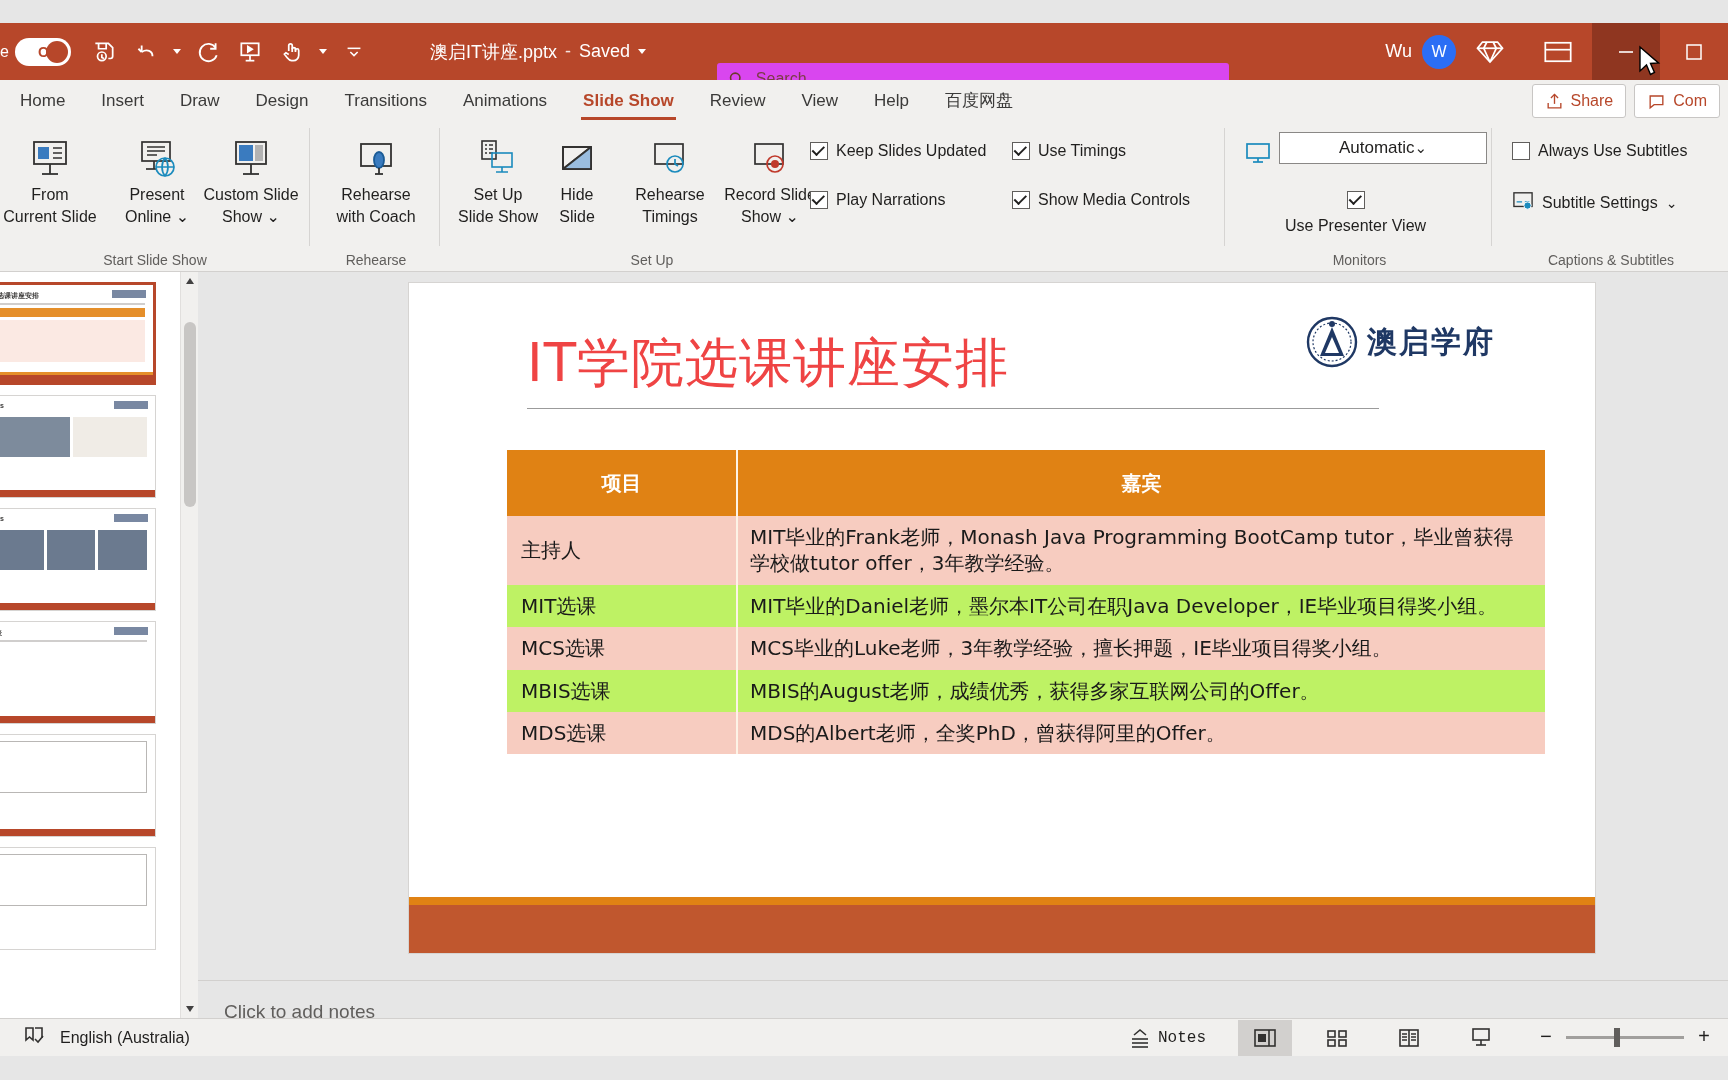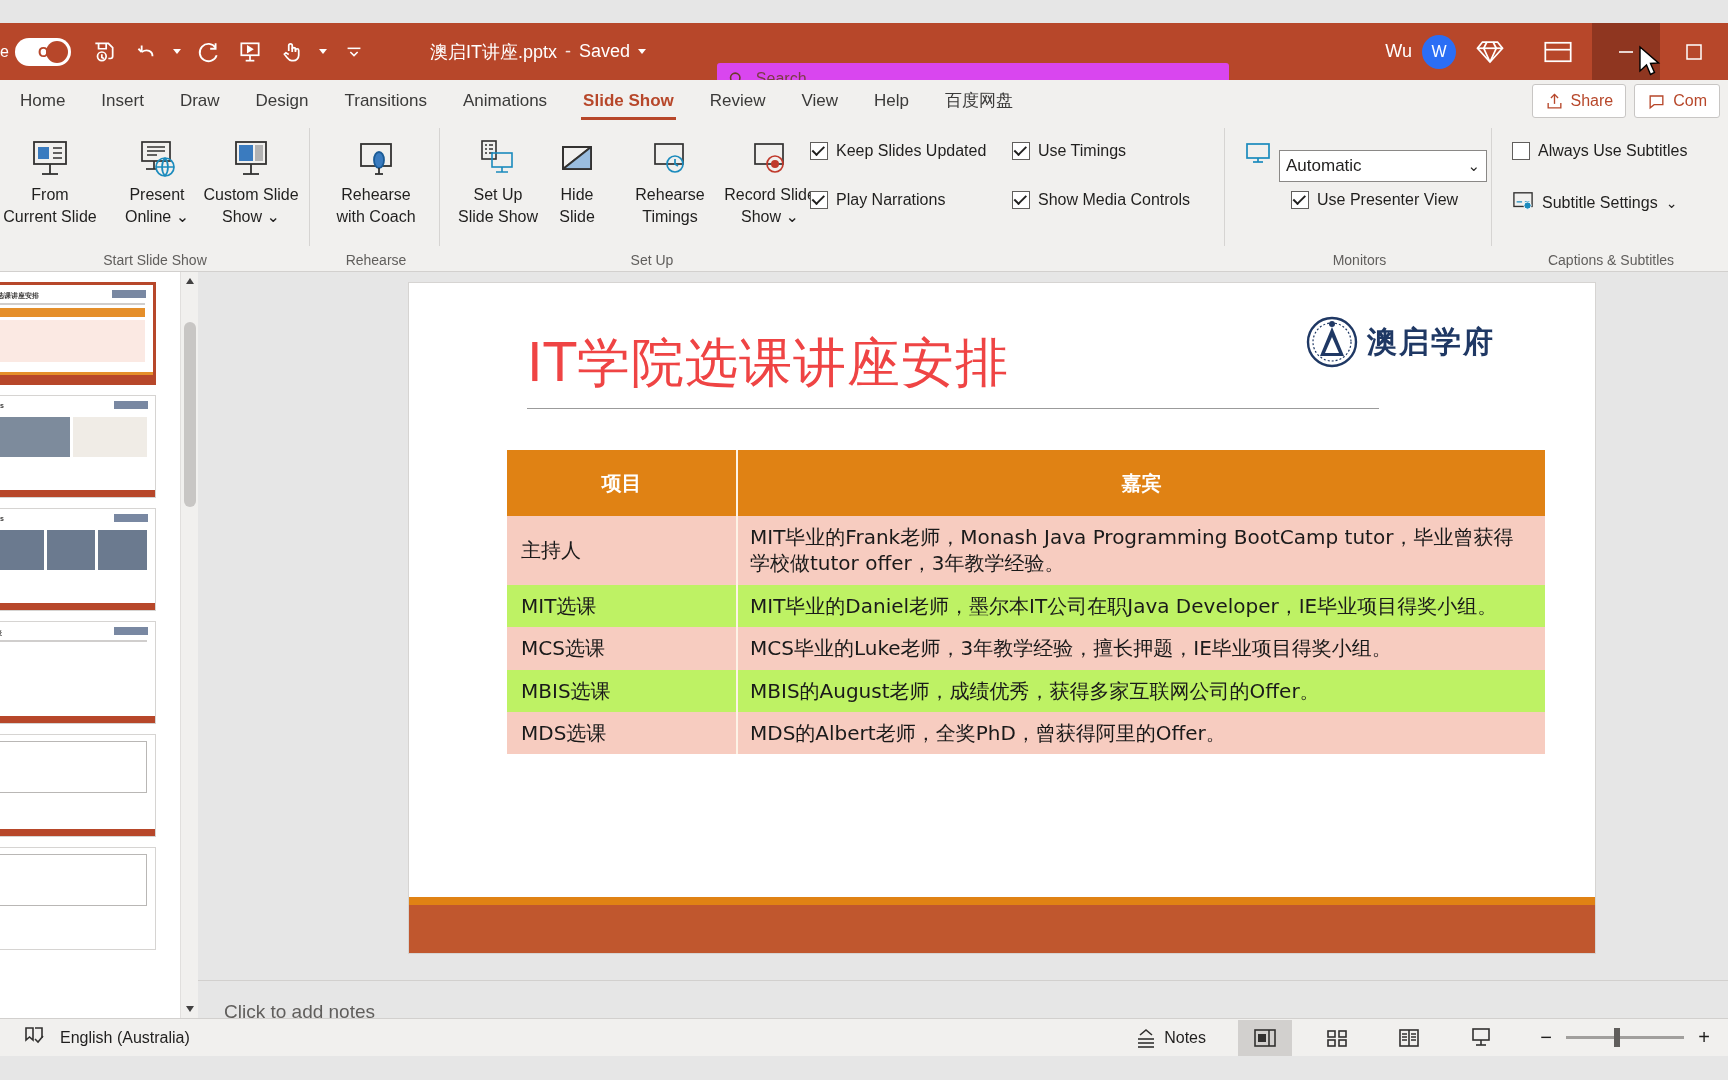--- a/index.html
+++ b/index.html
@@ -193,21 +193,21 @@
     font-size: 19px; color: #605e5c;
   }
 
   
   .statusbar {
     position: absolute; left: 0; right: 0; bottom: 24px; height: 38px;
     background: #f1f0ee; border-top: 1px solid #d2d0ce;
     display: flex; align-items: center; font-size: 16px; color: #201f1e;
   }
   .sb-left { display: flex; align-items: center; gap: 14px; padding-left: 22px; }
-  .sb-right { margin-left: auto; display: flex; align-items: center; gap: 18px; padding-right: 14px; }
+  .sb-right { margin-left: auto; display: flex; align-items: center; gap: 18px; padding-right: 14px; font-family: Liberation Mono, monospace; }
   .view-btn { width: 54px; height: 36px; display: flex; align-items: center; justify-content: center; }
   .view-btn.active { background: #d2d0ce; }
   .notes-toggle { display: flex; align-items: center; gap: 7px; padding: 0 14px; }
   .zoom-wrap { display: flex; align-items: center; gap: 10px; padding-left: 10px; }
   .zoom-track { width: 118px; height: 3px; background: #a19f9d; position: relative; }
   .zoom-knob { position: absolute; left: 48px; top: -8px; width: 6px; height: 19px; background: #605e5c; }
   .zoom-sign { font-size: 20px; color: #201f1e; width: 20px; text-align: center; }
 
   .cursor { position: absolute; left: 1637px; top: 45px; z-index: 50; }
 </style>
@@ -496,25 +496,25 @@
     </div>
 
     <div class="rgroup" style="left:1227px; width:265px;">
       <span style="position:absolute; left:18px; top:22px;">
         <svg width="26" height="24" viewBox="0 0 26 24" fill="none" stroke="#1b8bbd" stroke-width="1.7">
           <rect x="2" y="2" width="22" height="14"></rect>
             <path d="M13 16v4"></path>
             <path d="M8 20h10"></path>
         </svg>
       </span>
-      <div class="combo" style="left:52px; top:30px;">
+      <div class="combo" style="left:52px; top:12px;justify-content:center;">
         <span>Automatic</span>
         <span style="font-size:15px;">⌄</span>
       </div>
-      <div class="chk-row" style="left:64px; top:71px;">
+      <div class="chk-row" style="left:58px; top:71px;flex-direction:column;">
         <span class="cbx on"></span>
         <span>Use Presenter View</span>
       </div>
       <div class="glabel">Monitors</div>
       <div class="gsep"></div>
     </div>
 
     <div class="rgroup" style="left:1494px; width:234px;">
       <div class="chk-row" style="left:18px; top:22px;">
         <span class="cbx"></span>

